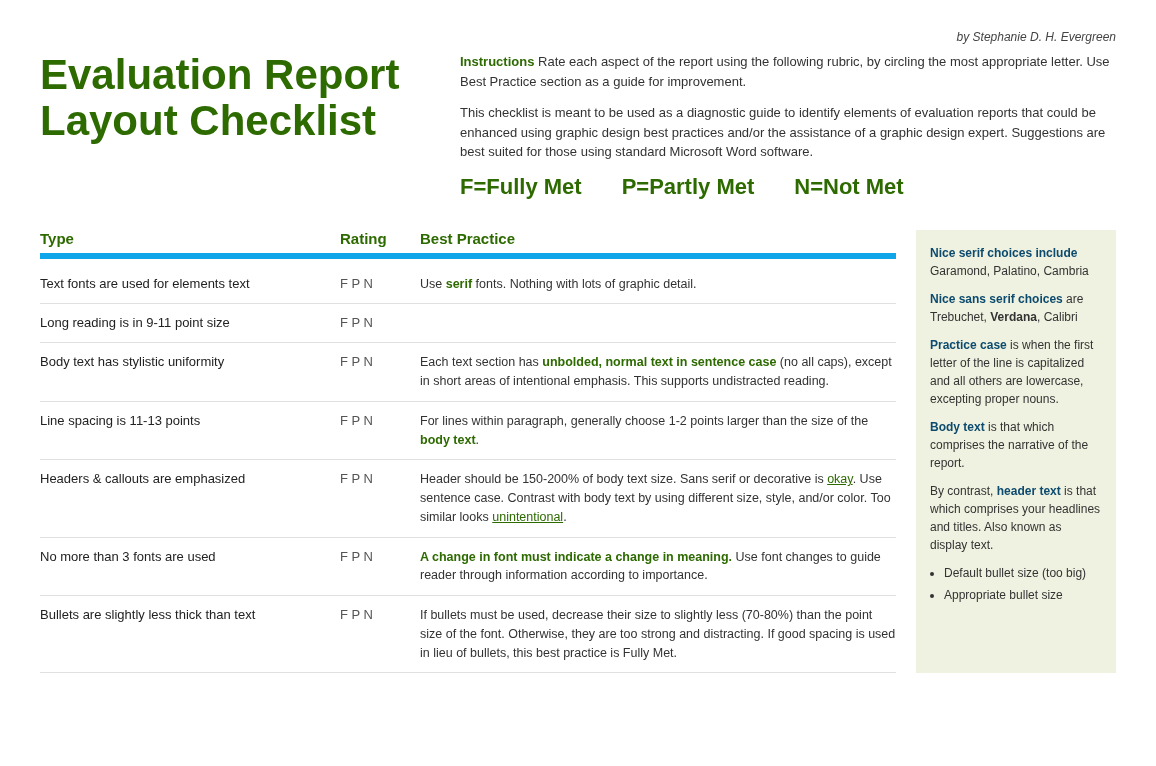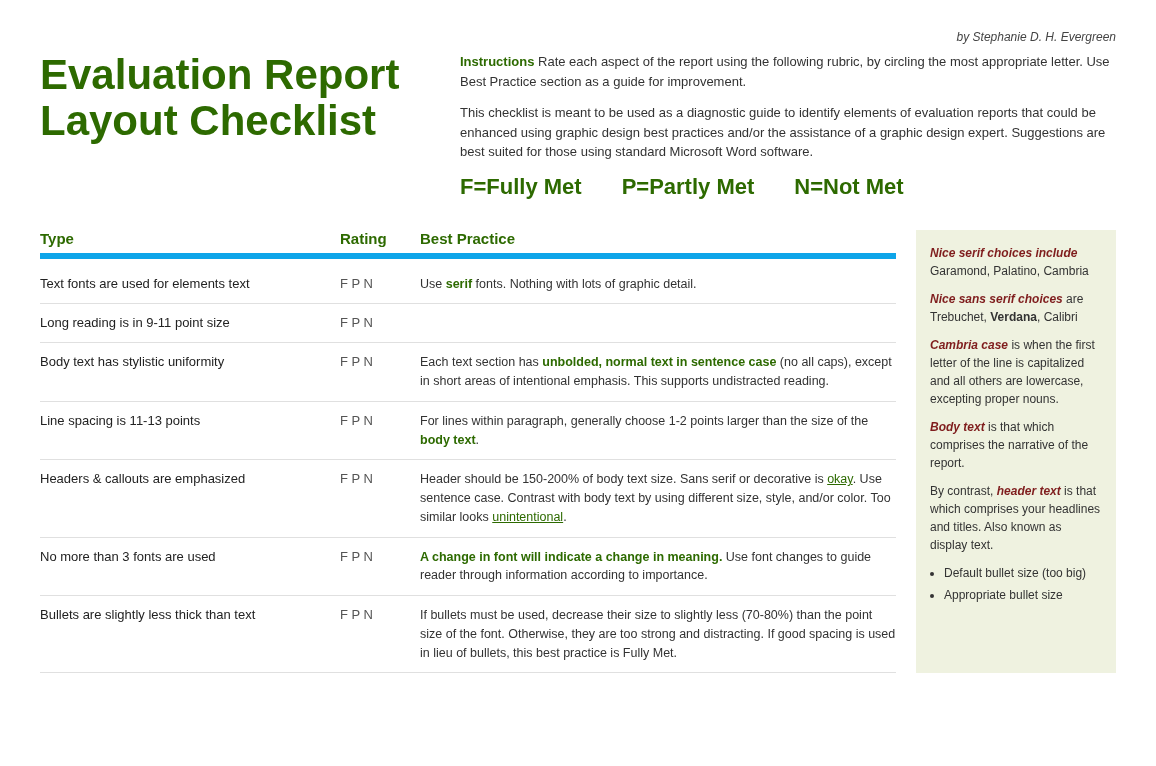--- a/index.html
+++ b/index.html
@@ -142,22 +142,21 @@
       font-weight: bold;
       color: #2d6a00;
       margin-bottom: 10px;
     }
 
     .notes-panel p {
       margin-bottom: 10px;
     }
 
     .notes-panel .italic-green {
-      font-style: italic;
-      color: #7f1d1d;
+      color: #0c4a6e;
       font-weight: bold;
     }
 
     .notes-panel ul {
       margin-left: 14px;
       margin-top: 4px;
     }
 
     .notes-panel ul li {
       margin-bottom: 4px;
@@ -219,21 +218,21 @@
 
     <div class="table-row">
       <div class="row-type">Headers &amp; callouts are emphasized</div>
       <div class="row-rating">F   P   N</div>
       <div class="row-best-practice">Header should be 150-200% of body text size. Sans serif or decorative is <span class="underline-green">okay</span>. Use sentence case. Contrast with body text by using different size, style, and/or color. Too similar looks <span class="underline-green">unintentional</span>.</div>
     </div>
 
     <div class="table-row">
       <div class="row-type">No more than 3 fonts are used</div>
       <div class="row-rating">F   P   N</div>
-      <div class="row-best-practice"><span class="highlight-green">A change in font will indicate a change in meaning.</span> Use font changes to guide reader through information according to importance.</div>
+      <div class="row-best-practice"><span class="highlight-green">A change in font must indicate a change in meaning.</span> Use font changes to guide reader through information according to importance.</div>
     </div>
 
     <div class="table-row">
       <div class="row-type">Bullets are slightly less thick than text</div>
       <div class="row-rating">F   P   N</div>
       <div class="row-best-practice">If bullets must be used, decrease their size to slightly less (70-80%) than the point size of the font. Otherwise, they are too strong and distracting. If good spacing is used in lieu of bullets, this best practice is Fully Met.</div>
     </div>
   </div>
 
   <div class="notes-panel">
@@ -242,21 +241,21 @@
       <span class="italic-green">Nice serif choices include</span>
       <span> Garamond, Palatino, Cambria</span>
     </p>
 
     <p>
       <span class="italic-green">Nice sans serif choices</span>
       <span> are Trebuchet, <span style="font-weight:bold;">Verdana</span>, Calibri</span>
     </p>
 
     <p>
-      <span class="italic-green">Cambria case</span>
+      <span class="italic-green">Practice case</span>
       <span> is when the first letter of the line is capitalized and all others are lowercase, excepting proper nouns.</span>
     </p>
 
     <p>
       <span class="italic-green">Body text</span>
       <span> is that which comprises the narrative of the report.</span>
     </p>
 
     <p>
       <span>By contrast, </span><span class="italic-green">header text</span><span> is that which comprises your headlines and titles. Also known as display text.</span>

